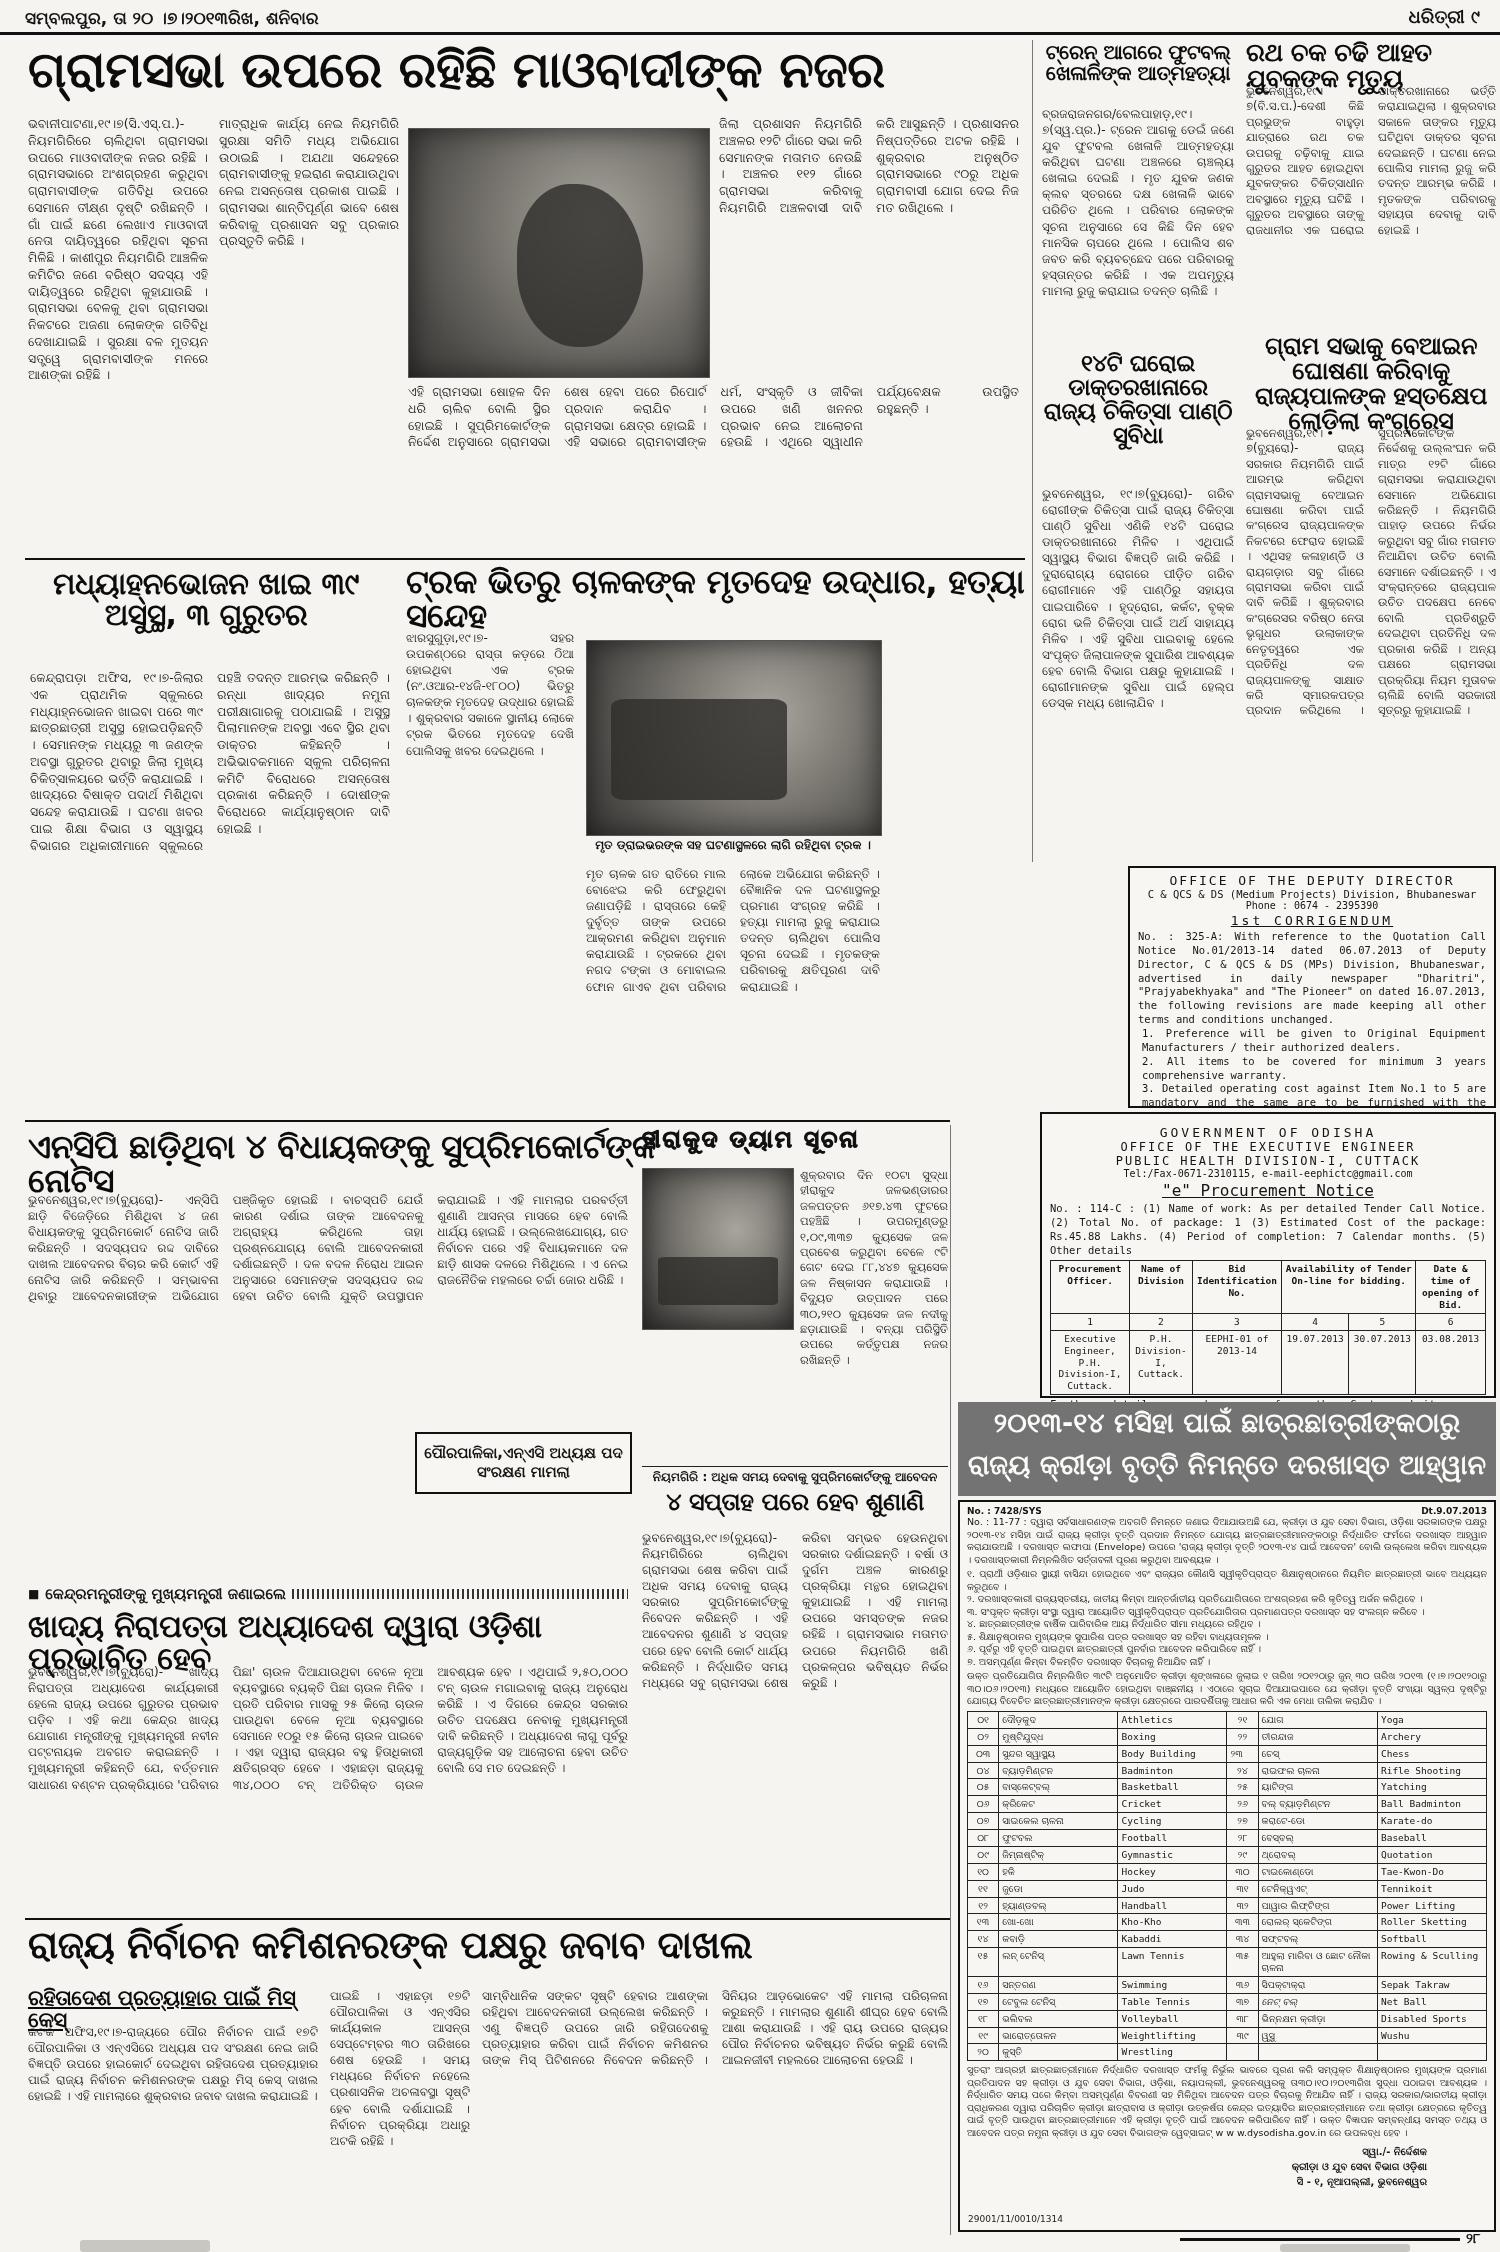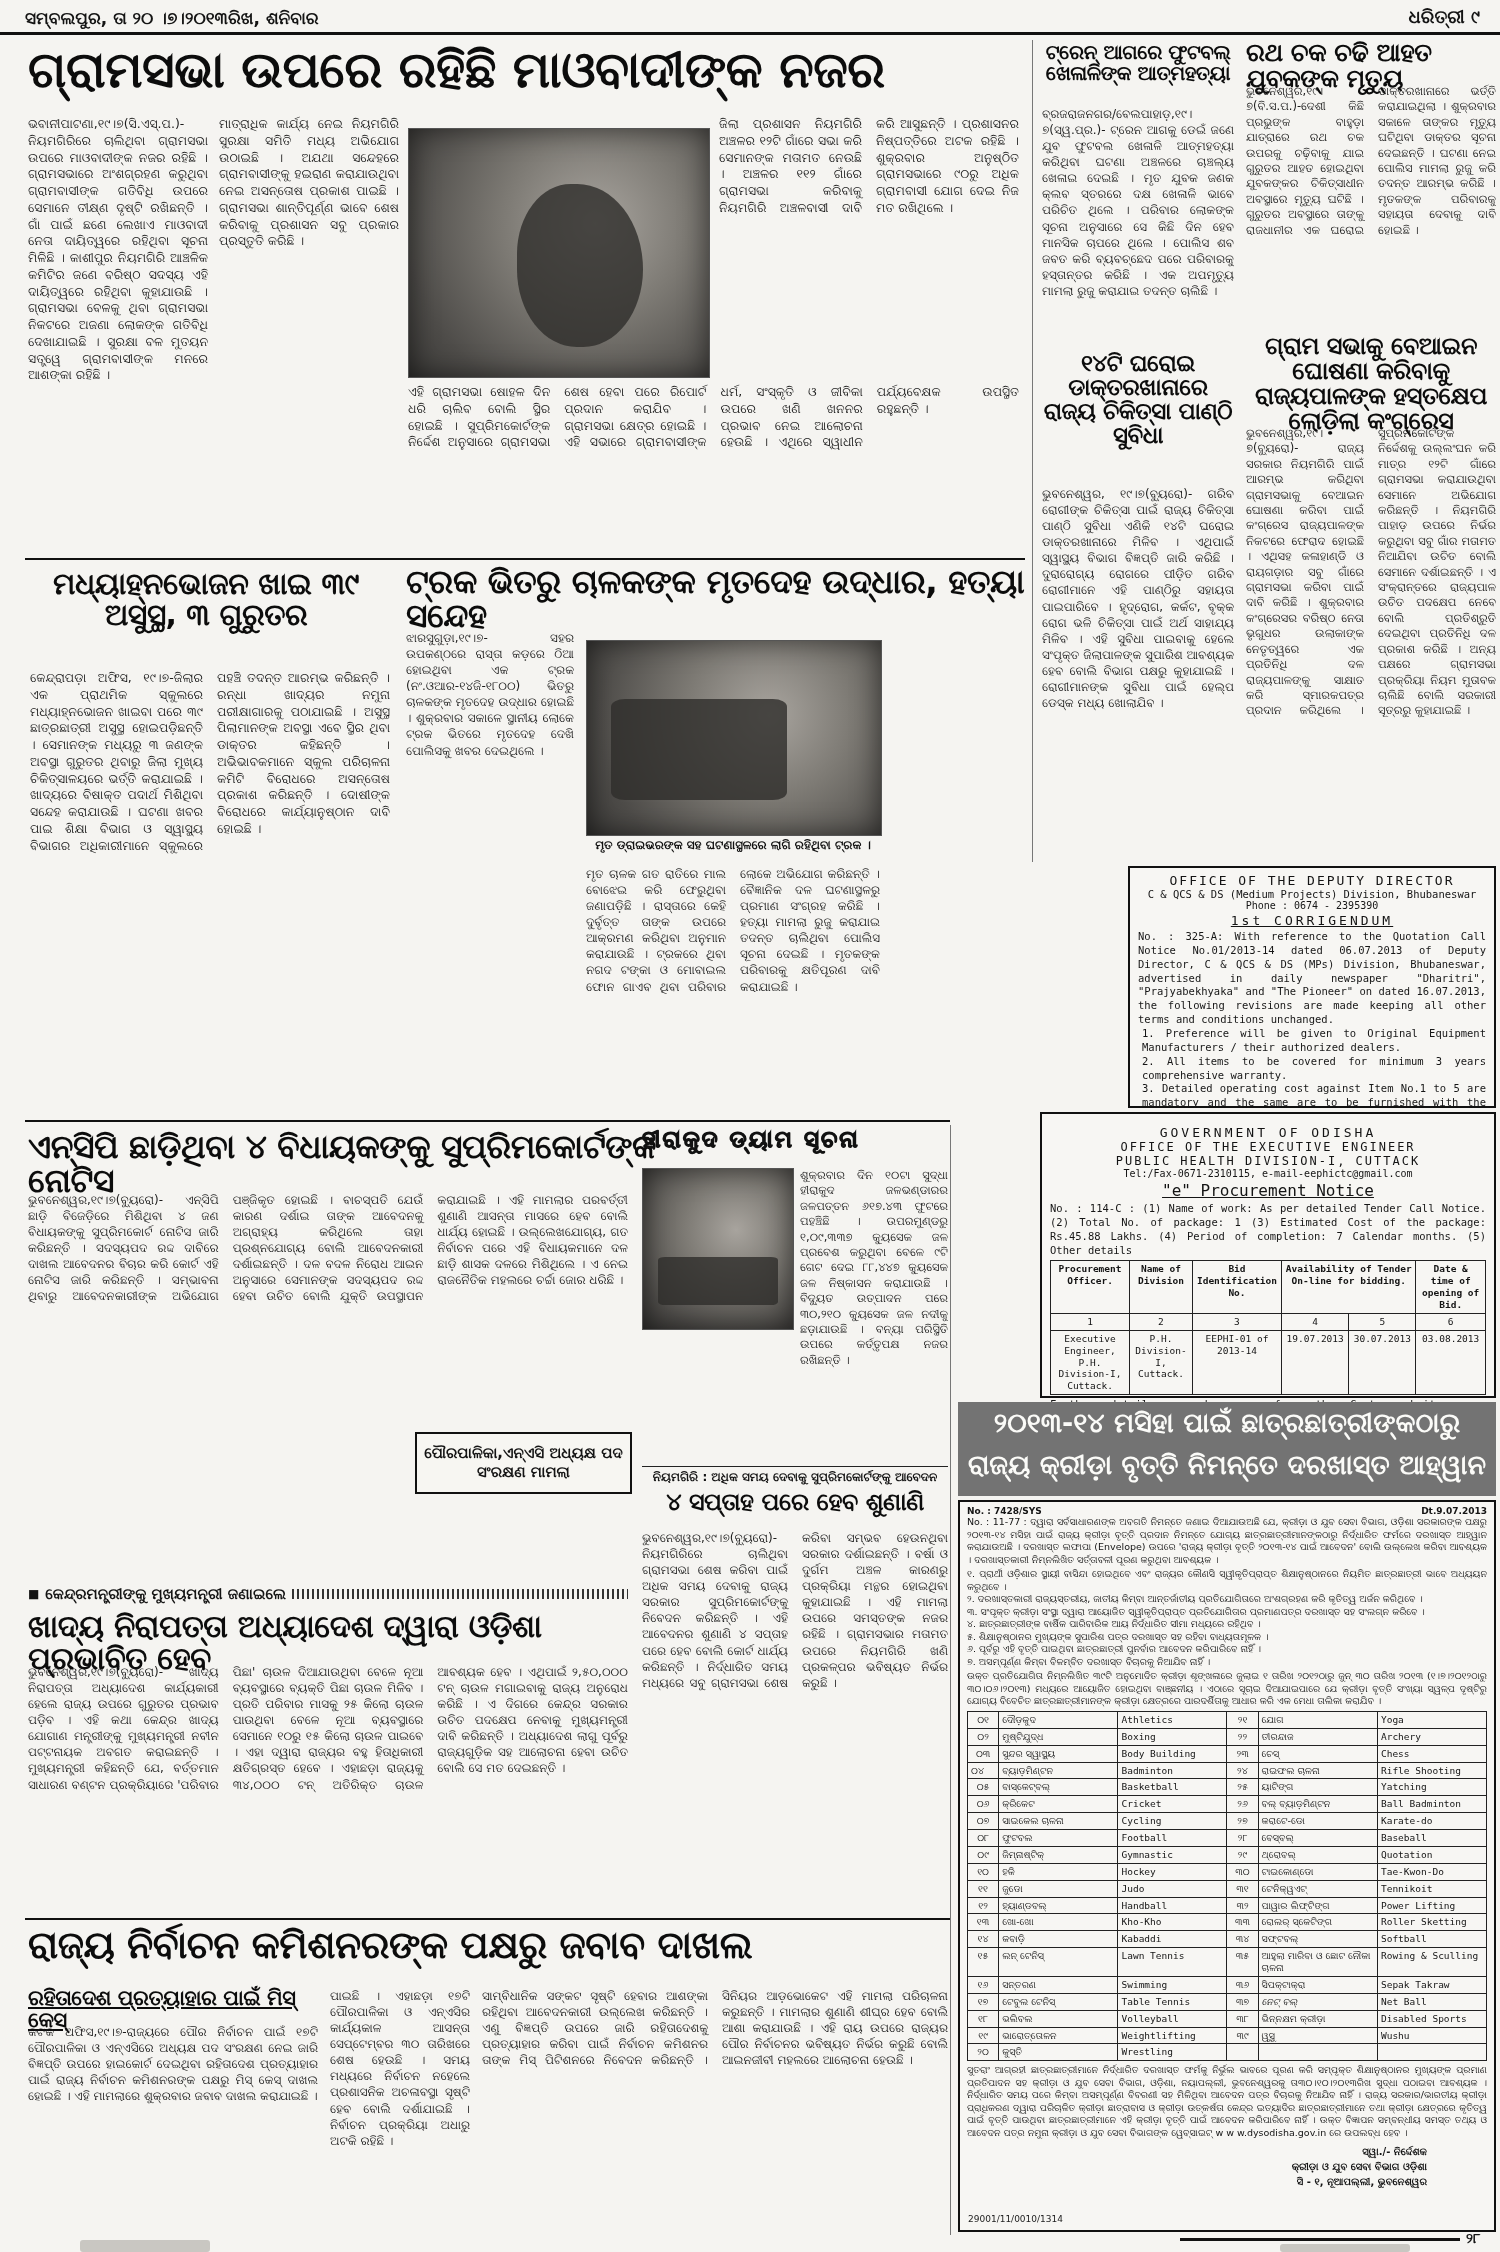--- a/index.html
+++ b/index.html
@@ -170,26 +170,26 @@
             <td style="width: 23%;">ମୁଷ୍ଟିଯୁଦ୍ଧ</td>
             <td class="mono" style="width: 21%;">Boxing</td>
             <td style="width: 6%; text-align: center;">୨୨</td>
             <td style="width: 23%;">ତୀରନ୍ଦାଜ</td>
             <td class="mono" style="width: 21%;">Archery</td>
           </tr>
           <tr>
             <td style="width: 6%; text-align: center;">୦୩</td>
             <td style="width: 23%;">ସୁନ୍ଦର ସ୍ୱାସ୍ଥ୍ୟ</td>
             <td class="mono" style="width: 21%;">Body Building</td>
-            <td style="width: 6%; text-align: center;">୨୩</td>
+            <td style="width: 6%; text-align: left;">୨୩</td>
             <td style="width: 23%;">ଚେସ୍</td>
             <td class="mono" style="width: 21%;">Chess</td>
           </tr>
           <tr>
-            <td style="width: 6%; text-align: left;">୦୪</td>
+            <td style="width: 6%; text-align: center;">୦୪</td>
             <td style="width: 23%;">ବ୍ୟାଡ଼ମିଣ୍ଟନ</td>
             <td class="mono" style="width: 21%;">Badminton</td>
             <td style="width: 6%; text-align: center;">୨୪</td>
             <td style="width: 23%;">ରାଇଫଲ ଚାଳନା</td>
             <td class="mono" style="width: 21%;">Rifle Shooting</td>
           </tr>
           <tr>
             <td style="width: 6%; text-align: center;">୦୫</td>
             <td style="width: 23%;">ବାସ୍କେଟ୍‌ବଲ୍</td>
             <td class="mono" style="width: 21%;">Basketball</td>

